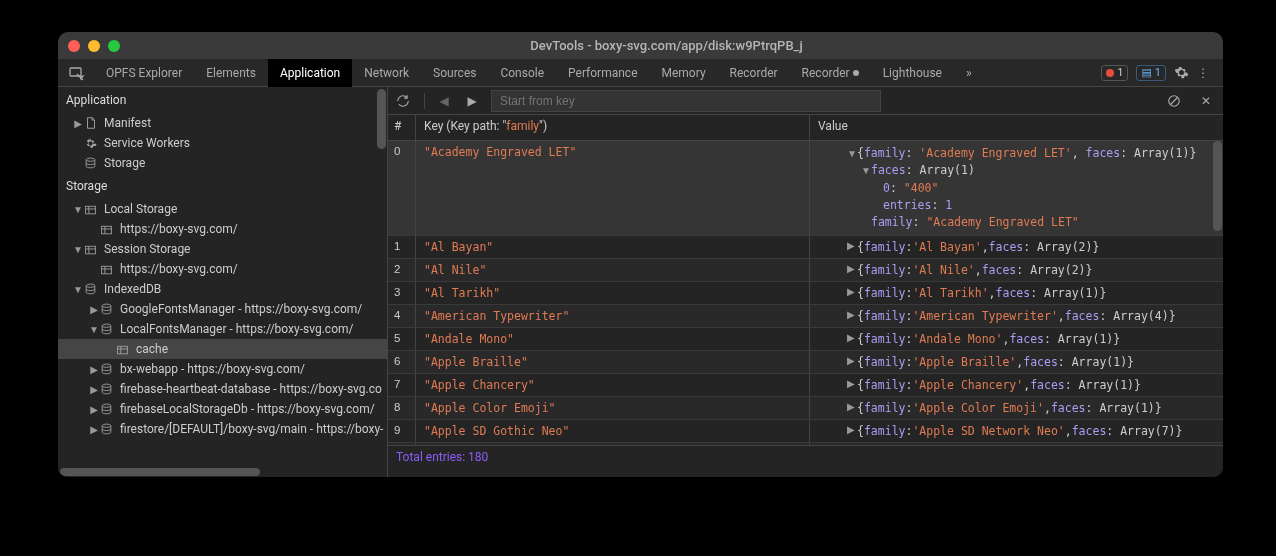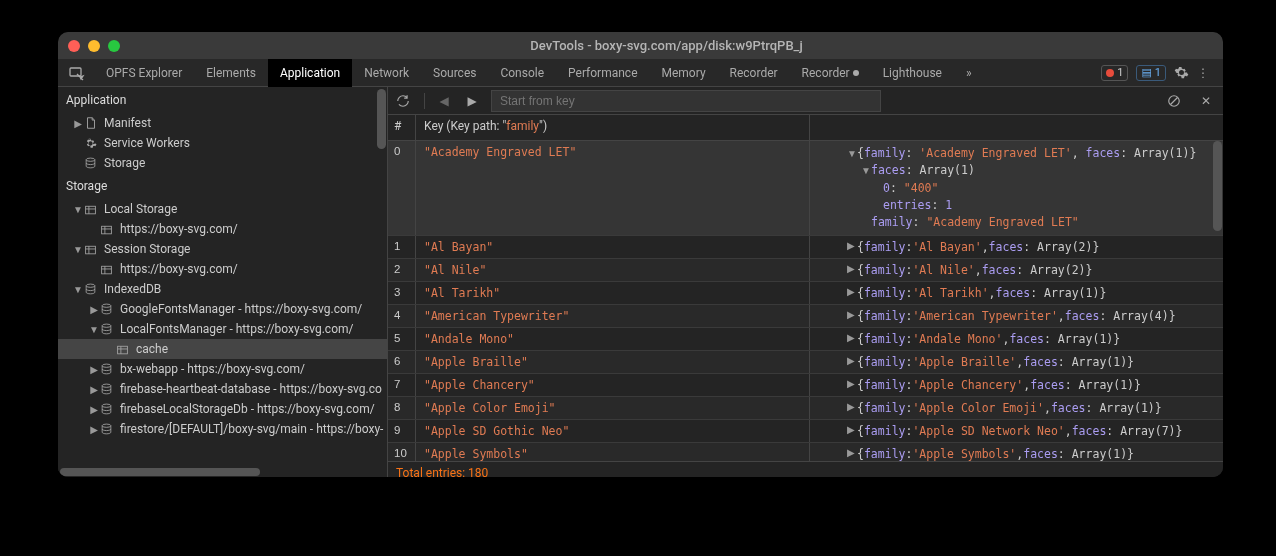--- a/index.html
+++ b/index.html
@@ -132,24 +132,24 @@
 .row .col-val { color: #ccc; display:flex; align-items:flex-start;margin-left:29px; }
 .str { color: #e07b53; }
 .key { color: #ab9df2; }
 .num { color: #ab9df2; }
 .punc { color: #ccc; }
 .tw2 { color: #999; width: 10px; display: inline-block; font-size: 10px; font-family: sans-serif; }
 .val-expanded { line-height: 1.5; }
 .val-expanded .line { white-space: nowrap; }
 .rows-scroll { position: absolute; right: 1px; top: 0; width: 9px; height: 90px; background: #555; border-radius: 5px; }
 .footer {
-  height: 16px;
+  height: 32px;
   padding: 4px 8px;
   border-top: 1px solid #444;
-  color: #f97316;
+  color: #8b5cf6;
 }
 .rec-dot { display:inline-block; width:6px; height:6px; background:#aaa; border-radius:50%; margin-left:3px; vertical-align:middle; }
 svg { display: block; }
 </style>
 </head>
 <body>
 
 <div class="window">
 
   <div class="titlebar">
@@ -375,20 +375,21 @@
           </div>
           <div class="tbtn">✕</div>
         </div>
       </div>
 
       <div class="data-header">
         <div class="col-idx">#</div>
         <div class="col-key">
           <span>Key (Key path: "</span><span class="str">family</span><span>")</span>
         </div>
+        <div class="col-val">Value</div>
       </div>
 
       <div class="rows" id="rows">
         <div class="rows-scroll"></div>
       <div class="row expanded">
             <div class="col-idx">0</div>
             <div class="col-key"><span class="str">"Academy Engraved LET"</span></div>
             <div class="col-val">
               <div class="val-expanded">
                 <div class="line"><span class="tw2">▼</span><span class="punc">{</span><span class="key">family</span><span class="punc">: </span><span class="str">'Academy Engraved LET'</span><span class="punc">, </span><span class="key">faces</span><span class="punc">: Array(1)}</span></div>

